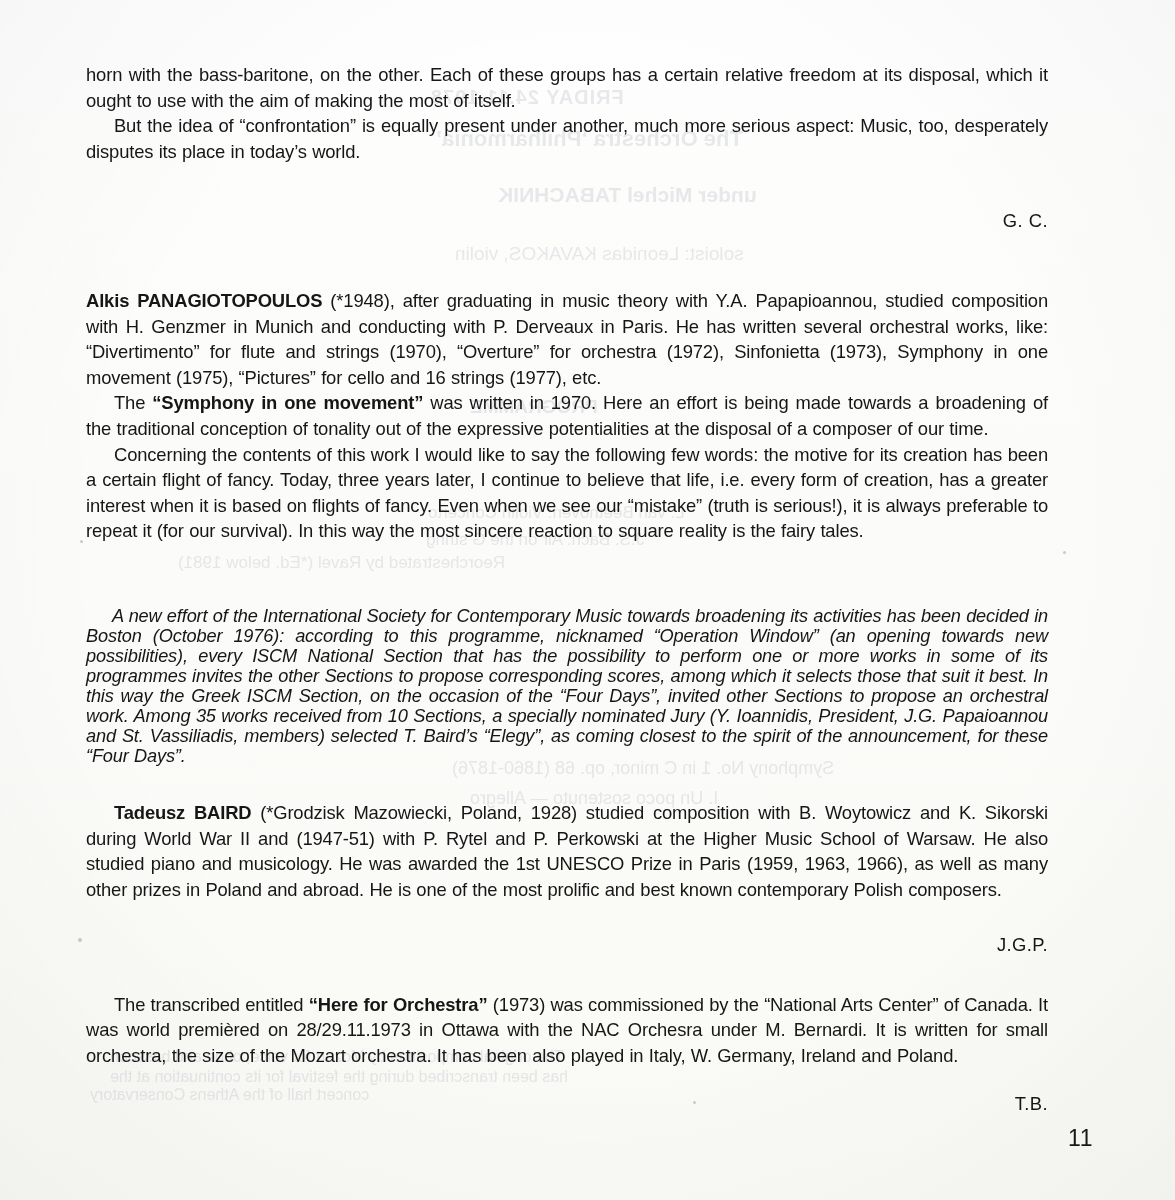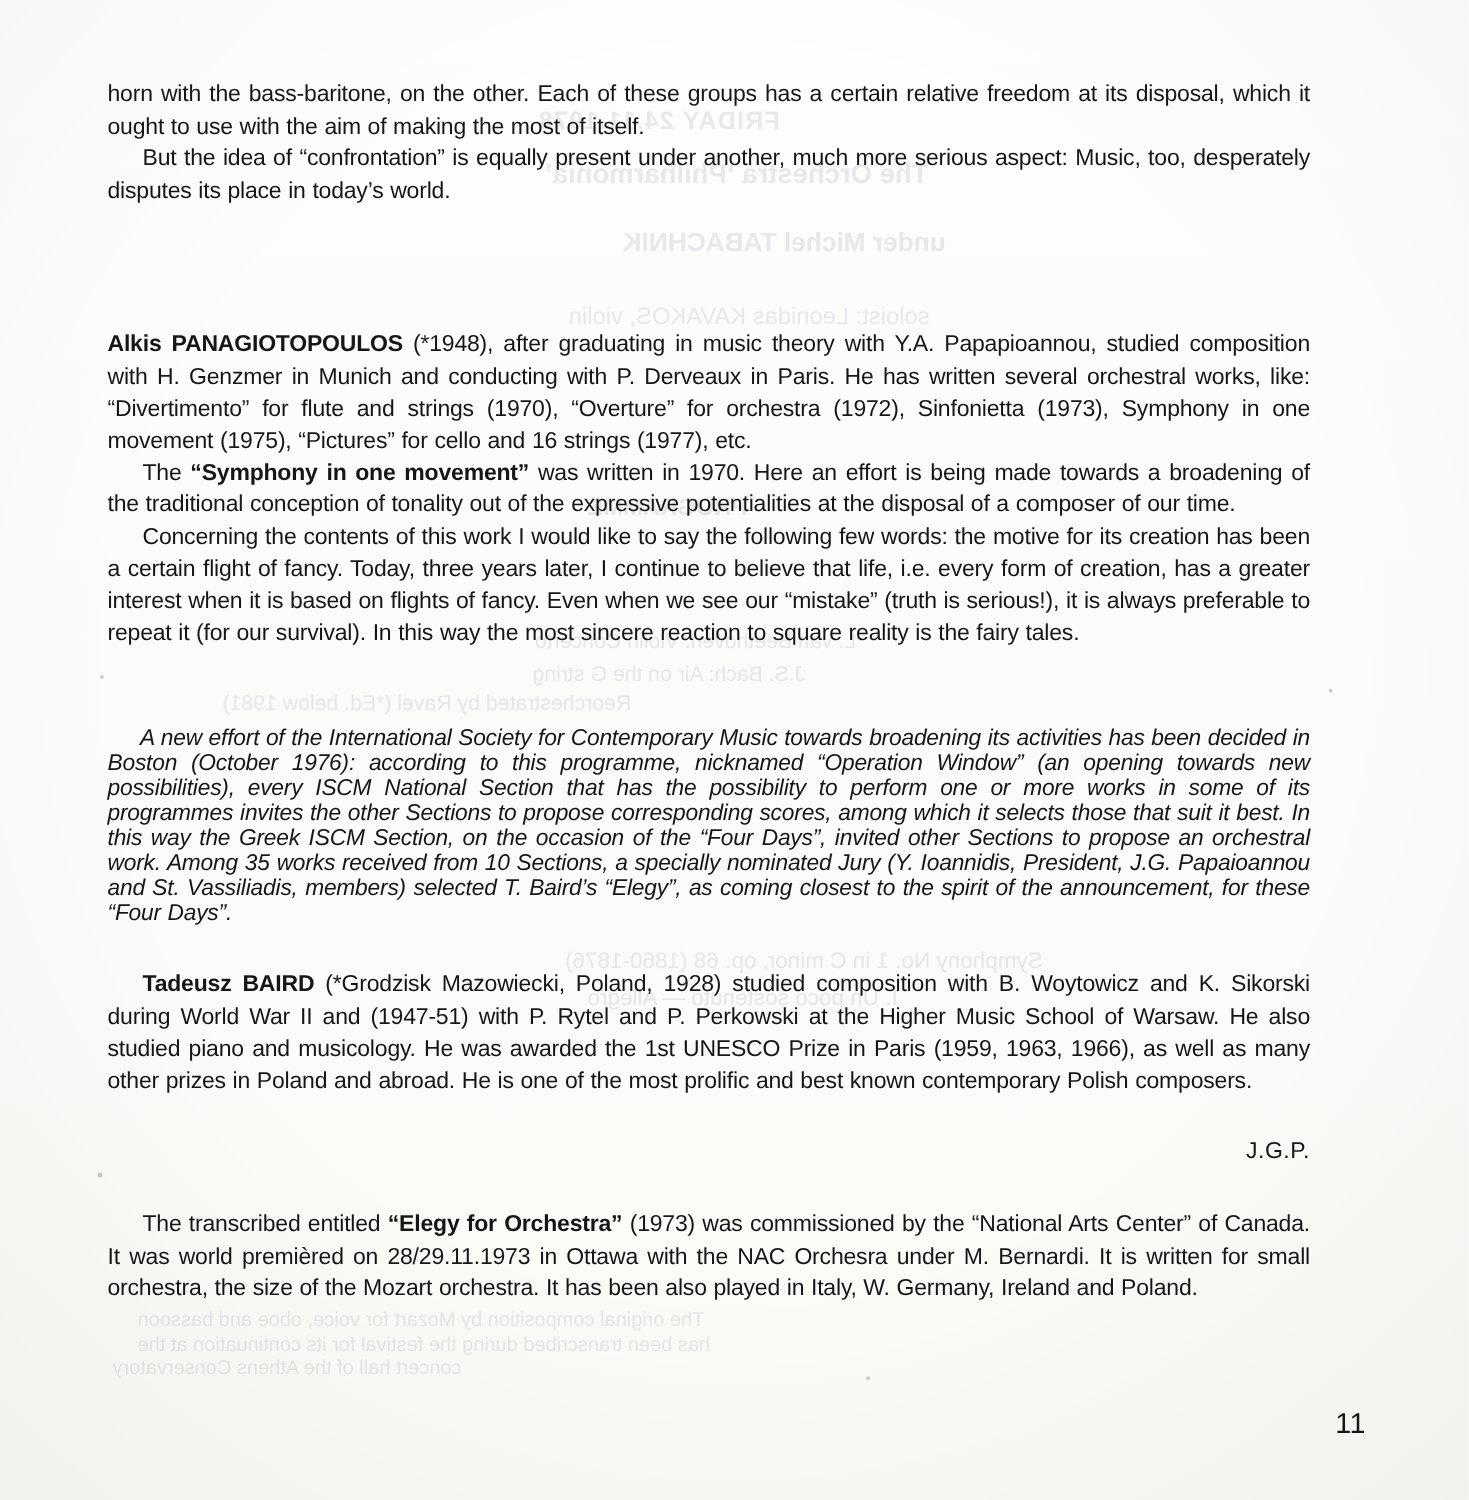--- a/index.html
+++ b/index.html
@@ -127,20 +127,21 @@
   <div class="speck" style="left:1063px; top:551px; width:3px; height:3px;"></div>
   <div class="speck" style="left:78px; top:938px; width:4px; height:4px;"></div>
   <div class="speck" style="left:693px; top:1101px; width:3px; height:3px;"></div>
 
   <div class="content">
 
     <p>horn with the bass-baritone, on the other. Each of these groups has a certain relative freedom at its disposal, which it ought to use with the aim of making the most of itself.</p>
     <p class="indent">But the idea of “confrontation” is equally present under another, much more serious aspect: Music, too, desperately disputes its place in today’s world.</p>
 
     <div class="spacer-1"></div>
+    <p class="sig">G. C.</p>
 
     <div class="spacer-2"></div>
 
     <p><b>Alkis PANAGIOTOPOULOS</b><span> (*1948), after graduating in music theory with Y.A. Papapioannou, studied composition with H. Genzmer in Munich and conducting with P. Derveaux in Paris. He has written several orchestral works, like: “Divertimento” for flute and strings (1970), “Overture” for orchestra (1972), Sinfonietta (1973), Symphony in one movement (1975), “Pictures” for cello and 16 strings (1977), etc.</span></p>
     <p class="indent"><span>The </span><b>“Symphony in one movement”</b><span> was written in 1970. Here an effort is being made towards a broadening of the traditional conception of tonality out of the expressive potentialities at the disposal of a composer of our time.</span></p>
     <p class="indent">Concerning the contents of this work I would like to say the following few words: the motive for its creation has been a certain flight of fancy. Today, three years later, I continue to believe that life, i.e. every form of creation, has a greater interest when it is based on flights of fancy. Even when we see our “mistake” (truth is serious!), it is always preferable to repeat it (for our survival). In this way the most sincere reaction to square reality is the fairy tales.</p>
 
     <div class="spacer-3"></div>
 
     <div class="italic-block">
@@ -149,20 +150,21 @@
 
     <div class="spacer-4"></div>
 
     <p class="indent"><b>Tadeusz BAIRD</b><span> (*Grodzisk Mazowiecki, Poland, 1928) studied composition with B. Woytowicz and K. Sikorski during World War II and (1947-51) with P. Rytel and P. Perkowski at the Higher Music School of Warsaw. He also studied piano and musicology. He was awarded the 1st UNESCO Prize in Paris (1959, 1963, 1966), as well as many other prizes in Poland and abroad. He is one of the most prolific and best known contemporary Polish composers.</span></p>
 
     <div class="spacer-5"></div>
     <p class="sig">J.G.P.</p>
 
     <div class="spacer-6"></div>
 
-    <p class="indent"><span>The transcribed entitled </span><b>“Elegy for Orchestra”</b><span> (1973) was commissioned by the “National Arts Center” of Canada. It was world premièred on 28/29.11.1973 in Ottawa with the NAC Orchesra under M. Bernardi. It is written for small orchestra, the size of the Mozart orchestra. It has been also played in Italy, W. Germany, Ireland and Poland.</span></p>
+    <p class="indent"><span>The transcribed entitled </span><b>“Here for Orchestra”</b><span> (1973) was commissioned by the “National Arts Center” of Canada. It was world premièred on 28/29.11.1973 in Ottawa with the NAC Orchesra under M. Bernardi. It is written for small orchestra, the size of the Mozart orchestra. It has been also played in Italy, W. Germany, Ireland and Poland.</span></p>
 
     <div class="spacer-7"></div>
+    <p class="sig">T.B.</p>
 
   </div>
 
   <div class="page-number">11</div>
 </div>
 
 </body></html>

